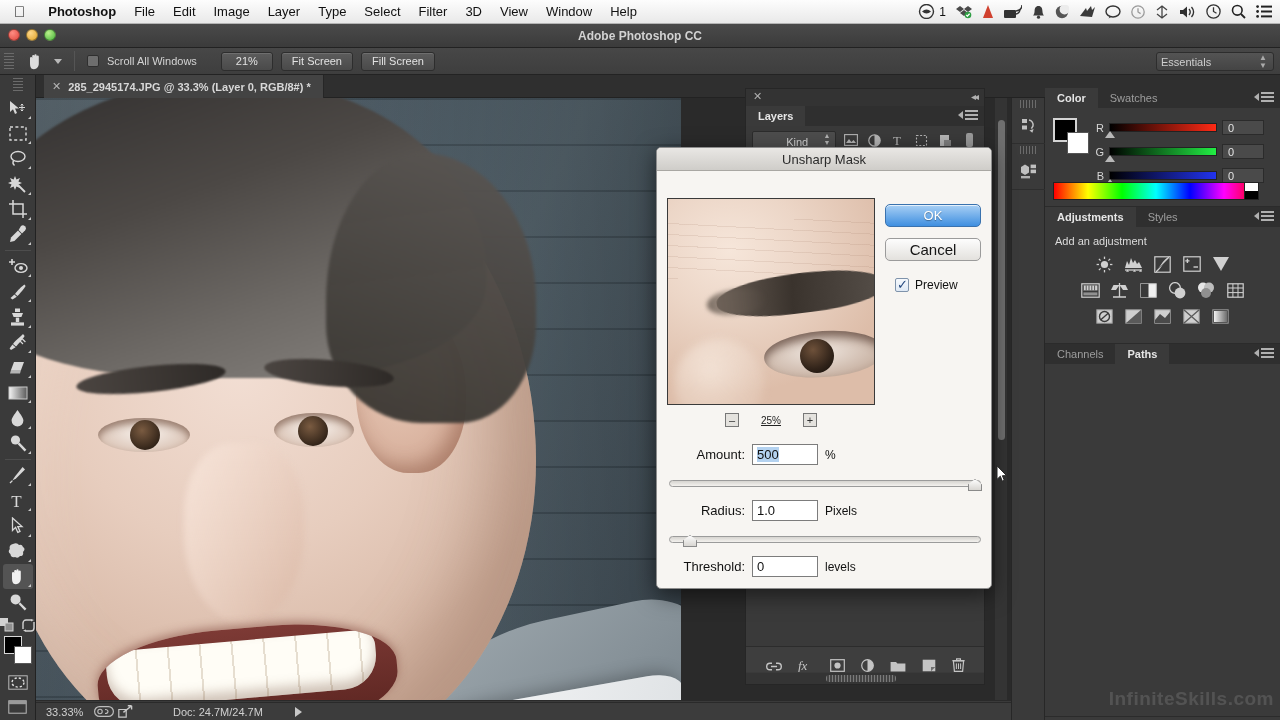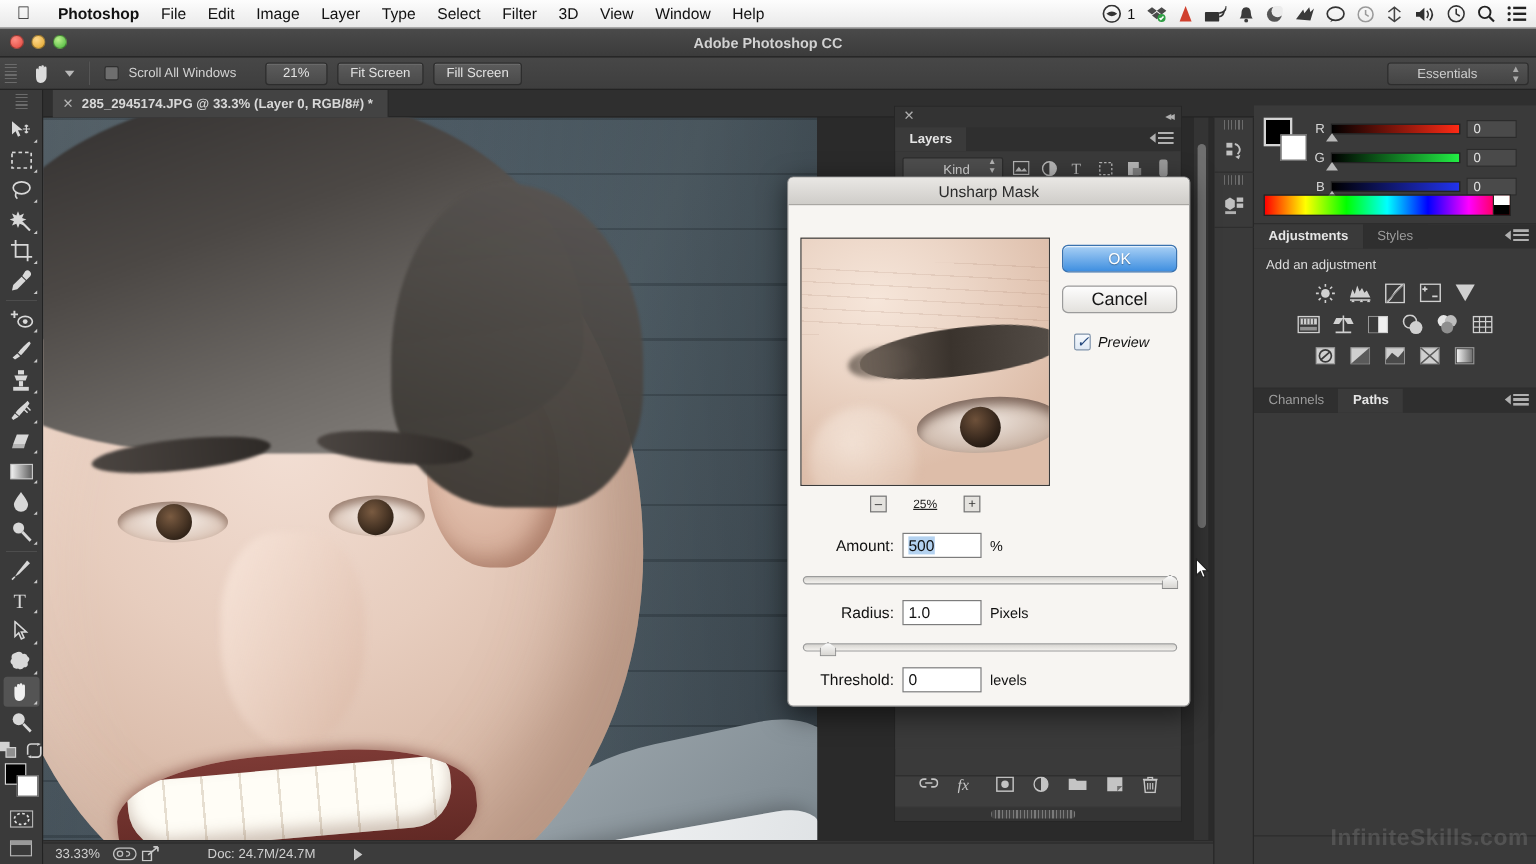--- a/index.html
+++ b/index.html
@@ -60,21 +60,21 @@
   .optbtn {
     height:19px; min-width:52px; padding:0 10px;
     background:linear-gradient(#5c5c5c,#4a4a4a);
     border:1px solid #2d2d2d; border-radius:3px;
     color:#e2e2e2; font-size:11px; display:flex; align-items:center; justify-content:center;
     box-shadow: inset 0 1px 0 rgba(255,255,255,.12);
   }
   .wsselect {
     position:absolute; right:6px; top:4px; width:118px; height:19px;
     background:linear-gradient(#545454,#444); border:1px solid #2d2d2d; border-radius:3px;
-    color:#cfcfcf; font-size:11px; display:flex; align-items:center; padding-left:24px;
+    color:#cfcfcf; font-size:11px; display:flex; align-items:center; padding-left:4px;
   }
   .wsselect .arrs { position:absolute; right:6px; font-size:8px; line-height:8px; color:#aaa; text-align:center;}
 
   
   .toolbar {
     position:absolute; left:0; top:75px; width:36px; height:645px;
     background:#3a3a3a; border-right:1px solid #222;
     display:flex; flex-direction:column; align-items:center;
     padding-top:3px;
   }
@@ -254,21 +254,21 @@
   .lp-head .x { position:absolute; left:7px; top:1px; color:#b0b0b0; font-size:11px; }
   .lp-head .coll { position:absolute; right:7px; top:2px; color:#b0b0b0; font-size:10px; letter-spacing:-2px;}
   .lp-filter { height:28px; display:flex; align-items:center; gap:6px; padding:0 6px; }
   .kindsel { width:86px; height:18px; background:#4d4d4d; border:1px solid #2c2c2c; border-radius:2px;
     display:flex; align-items:center; gap:4px; padding-left:6px; color:#d2d2d2; font-size:11px; position:relative;flex-direction:column;}
   .kindsel .arrs { position:absolute; right:5px; font-size:7px; line-height:7px; color:#b4b4b4; text-align:center;}
   .fico { width:18px; height:18px; display:flex; align-items:center; justify-content:center; color:#b9b9b9; }
   .lp-body { height:470px; background:#3a3a3a; }
   .lp-foot { position:absolute; left:0; bottom:12px; width:238px; height:26px;
     background:#3e3e3e; border-top:1px solid #2c2c2c;
-    display:flex; align-items:flex-start; justify-content:center; gap:16px; color:#c6c6c6; }
+    display:flex; align-items:flex-end; justify-content:center; gap:16px; color:#c6c6c6; }
   .lp-hscroll { position:absolute; left:0; bottom:0; width:238px; height:11px; background:#343434;}
   .lp-hscroll .thumb{ position:absolute; left:80px; top:2px; width:70px; height:7px;
     background:repeating-linear-gradient(90deg,#7a7a7a 0 1px, #444 1px 3px); border-radius:3px;}
 
   
   .dlg { position:absolute; left:656px; top:147px; width:336px; height:442px;
     background:#f7f5f2; border:1px solid #8d8d8d; border-radius:5px;
     box-shadow:0 6px 22px rgba(0,0,0,.55); overflow:hidden; color:#111;}
   .dlg-title { height:23px; background:linear-gradient(#e9e7e4,#cfcdc9);
     border-bottom:1px solid #a9a7a3; display:flex; align-items:center; justify-content:center;
@@ -314,21 +314,21 @@
     background:linear-gradient(#fbfbfb,#d8d6d2); border:1px solid #8a8a8a;
     clip-path: polygon(50% 0%, 100% 45%, 100% 100%, 0% 100%, 0% 45%); }
 
   .okbtn { position:absolute; left:228px; top:33px; width:96px; height:23px;
     background:linear-gradient(#a9d0f5,#3f8fe0); border:1px solid #3a72ae; border-radius:5px;
     color:#fff; font-size:13px; display:flex; align-items:center; justify-content:center;
     text-shadow:0 1px 1px rgba(0,0,0,.35); box-shadow: inset 0 1px 0 rgba(255,255,255,.7);}
   .cancelbtn { position:absolute; left:228px; top:67px; width:96px; height:23px;
     background:linear-gradient(#fdfdfd,#e3e1dd); border:1px solid #9b9b9b; border-radius:5px;
     color:#151515; font-size:15px; display:flex; align-items:center; justify-content:center;}
-  .prevwrap { position:absolute; left:238px; top:107px; display:flex; align-items:center; gap:6px; font-size:12px;font-style:italic; }
+  .prevwrap { position:absolute; left:238px; top:107px; display:flex; align-items:center; gap:6px; font-size:12px; }
   .pvcheck { width:14px; height:14px; background:linear-gradient(#f6f9fd,#dfe9f5);
     border:1px solid #7f93ab; border-radius:2px; position:relative;}
   .pvcheck:after { content:"✓"; position:absolute; left:1px; top:-2px; font-size:13px; color:#24487e; }
 
   
   .cursor { position:absolute; left:996px; top:465px; width:12px; height:18px; }
 
   .wmark { position:absolute; right:6px; bottom:10px; font-size:19px; color:rgba(255,255,255,.13);
     font-weight:bold; letter-spacing:.5px;margin-left:28px; }
   svg { display:block; }
@@ -834,20 +834,28 @@
           <rect x="10.6" y="1.6" width="5.4" height="3.6" fill="#c0c0c0"></rect>
           <rect x="10.6" y="6.6" width="5.4" height="3.6" fill="#c0c0c0"></rect>
           <rect x="1" y="13" width="9" height="2.4" fill="#b0b0b0"></rect>
         </svg>
     </div>
   </div>
 
   <div class="rightcol">
 
     <div class="panel">
+      <div class="ptabs">
+        <span class="ptab active">Color</span>
+        <span class="ptab">Swatches</span>
+        <span class="pmenu">
+            <span class="ar"></span>
+            <span class="bars"></span>
+          </span>
+      </div>
       <div class="colorbody">
         <div class="cswatch">
           <span class="f"></span>
           <span class="b"></span>
         </div>
 
         <div class="crow" style="top:12px">
           <span class="lbl">R</span>
           <span class="cramp r">
               <span class="cslider"></span>

